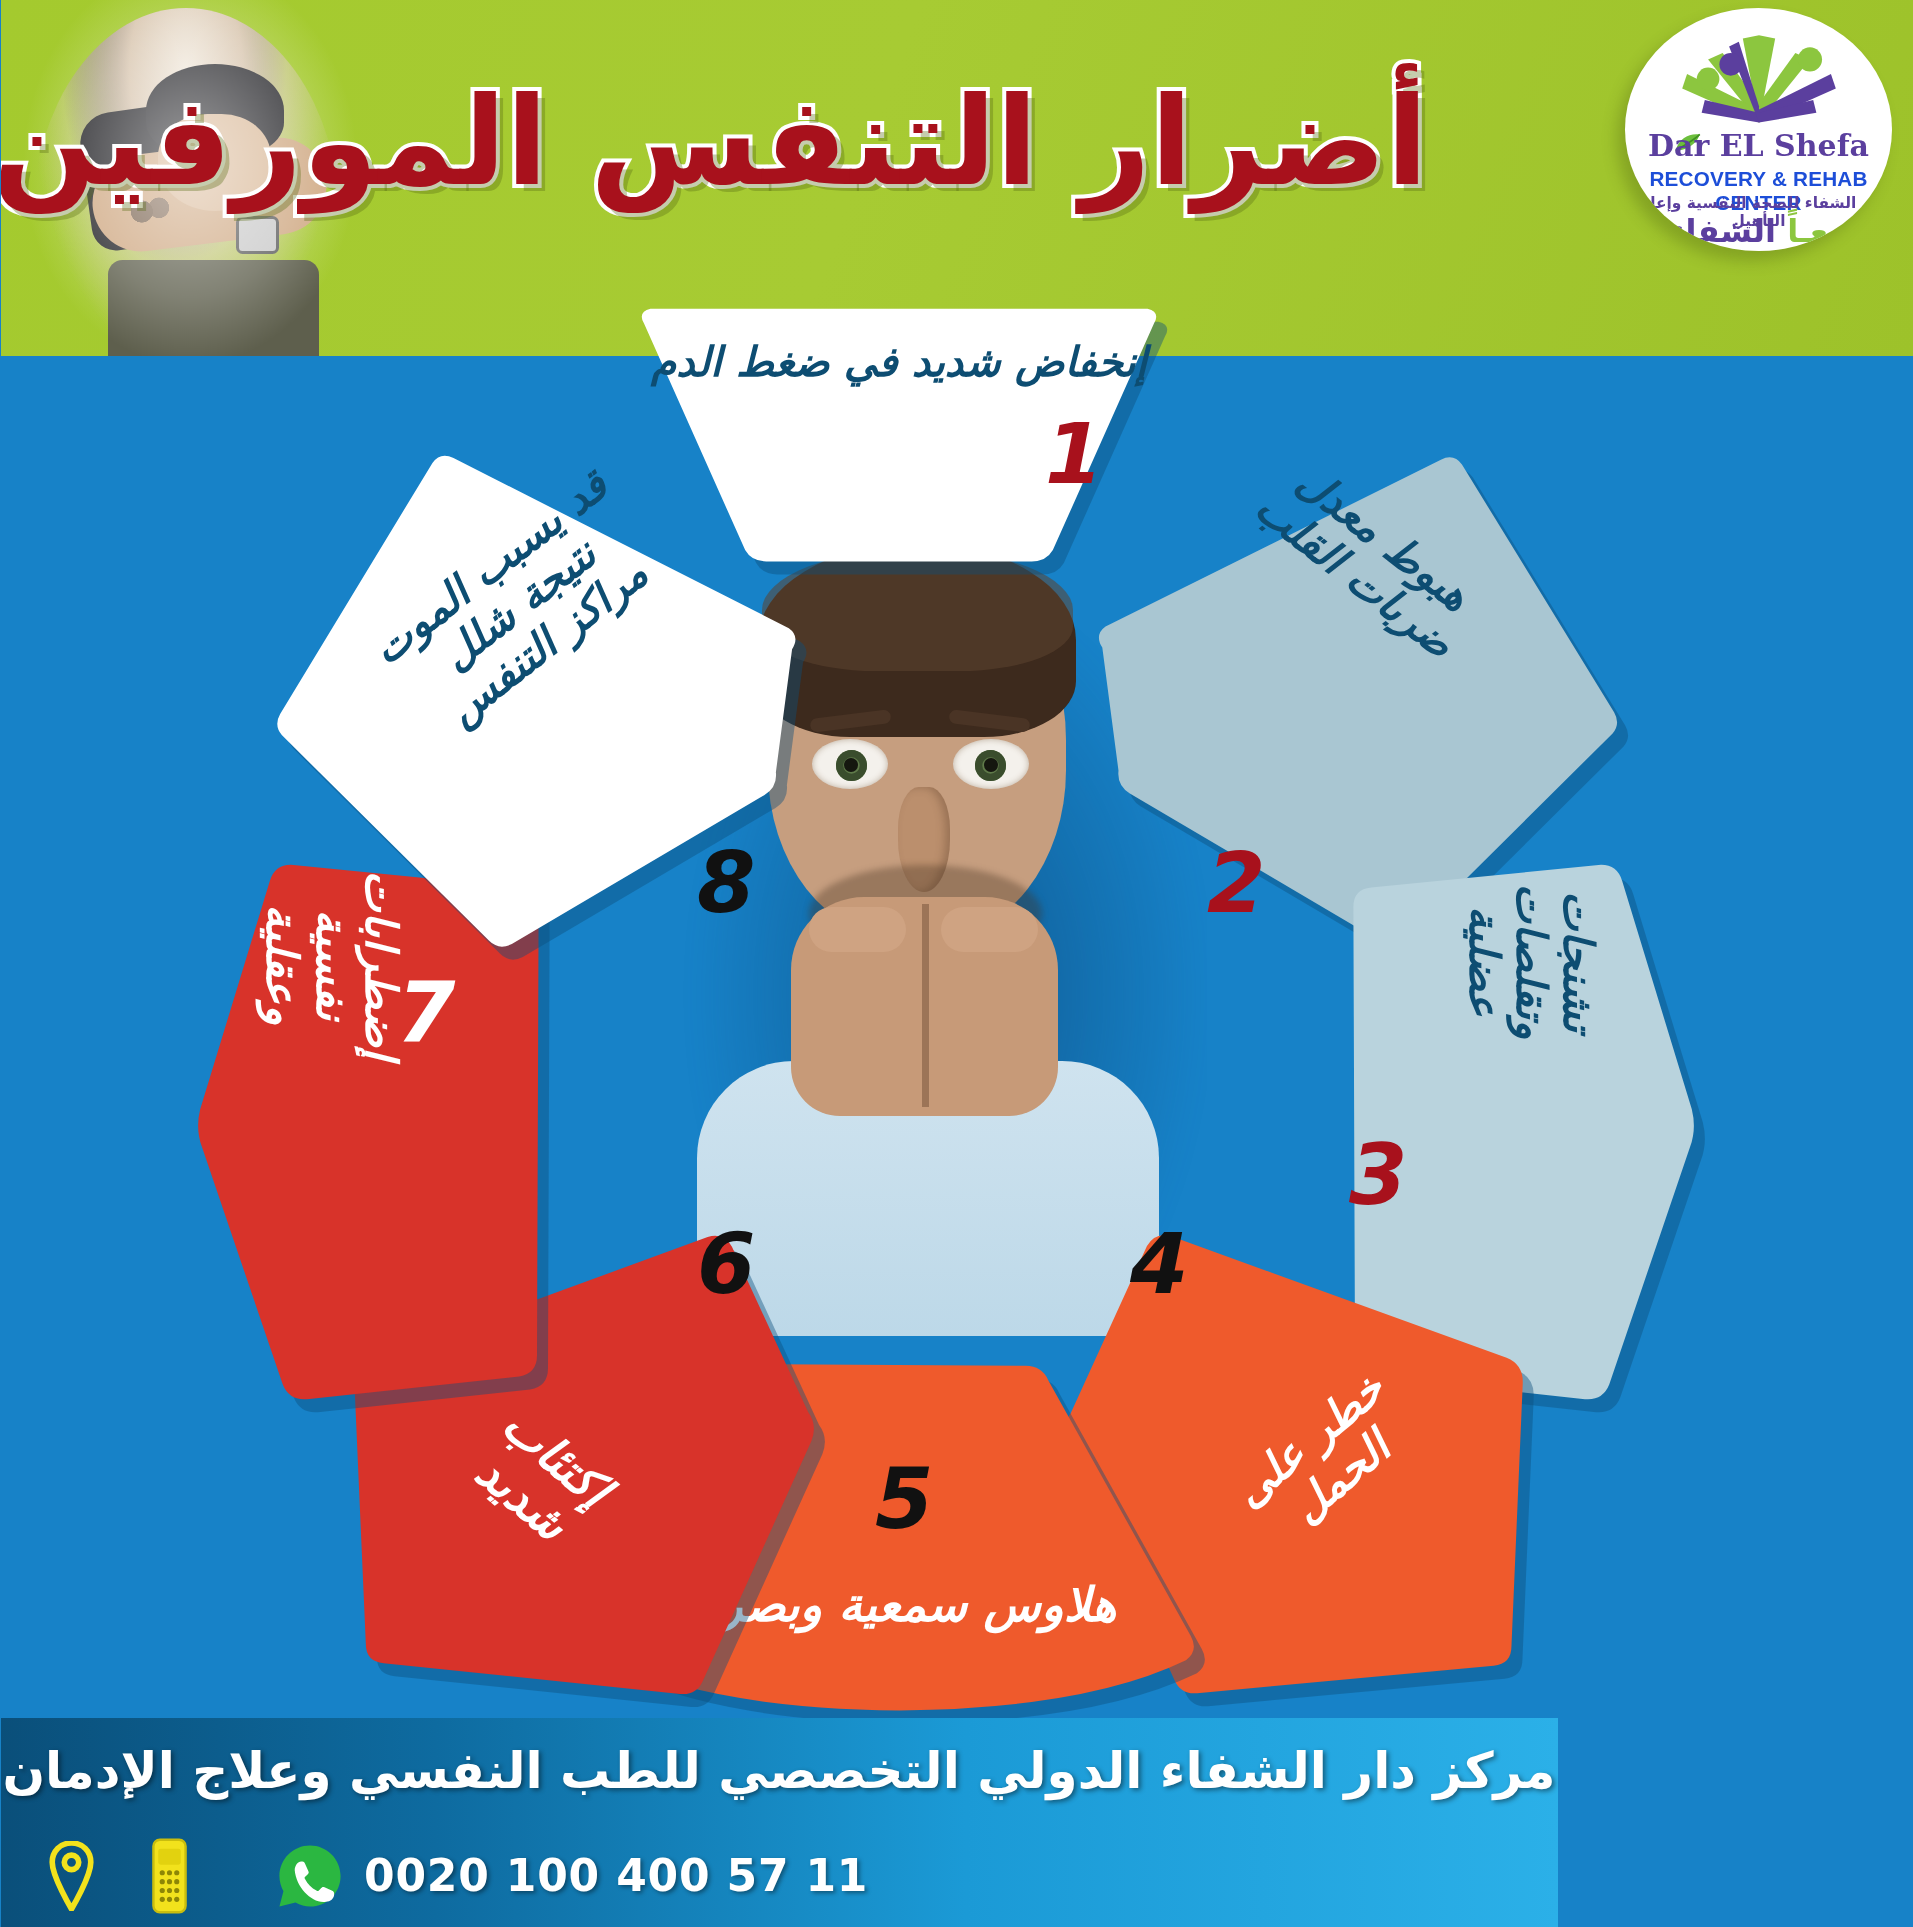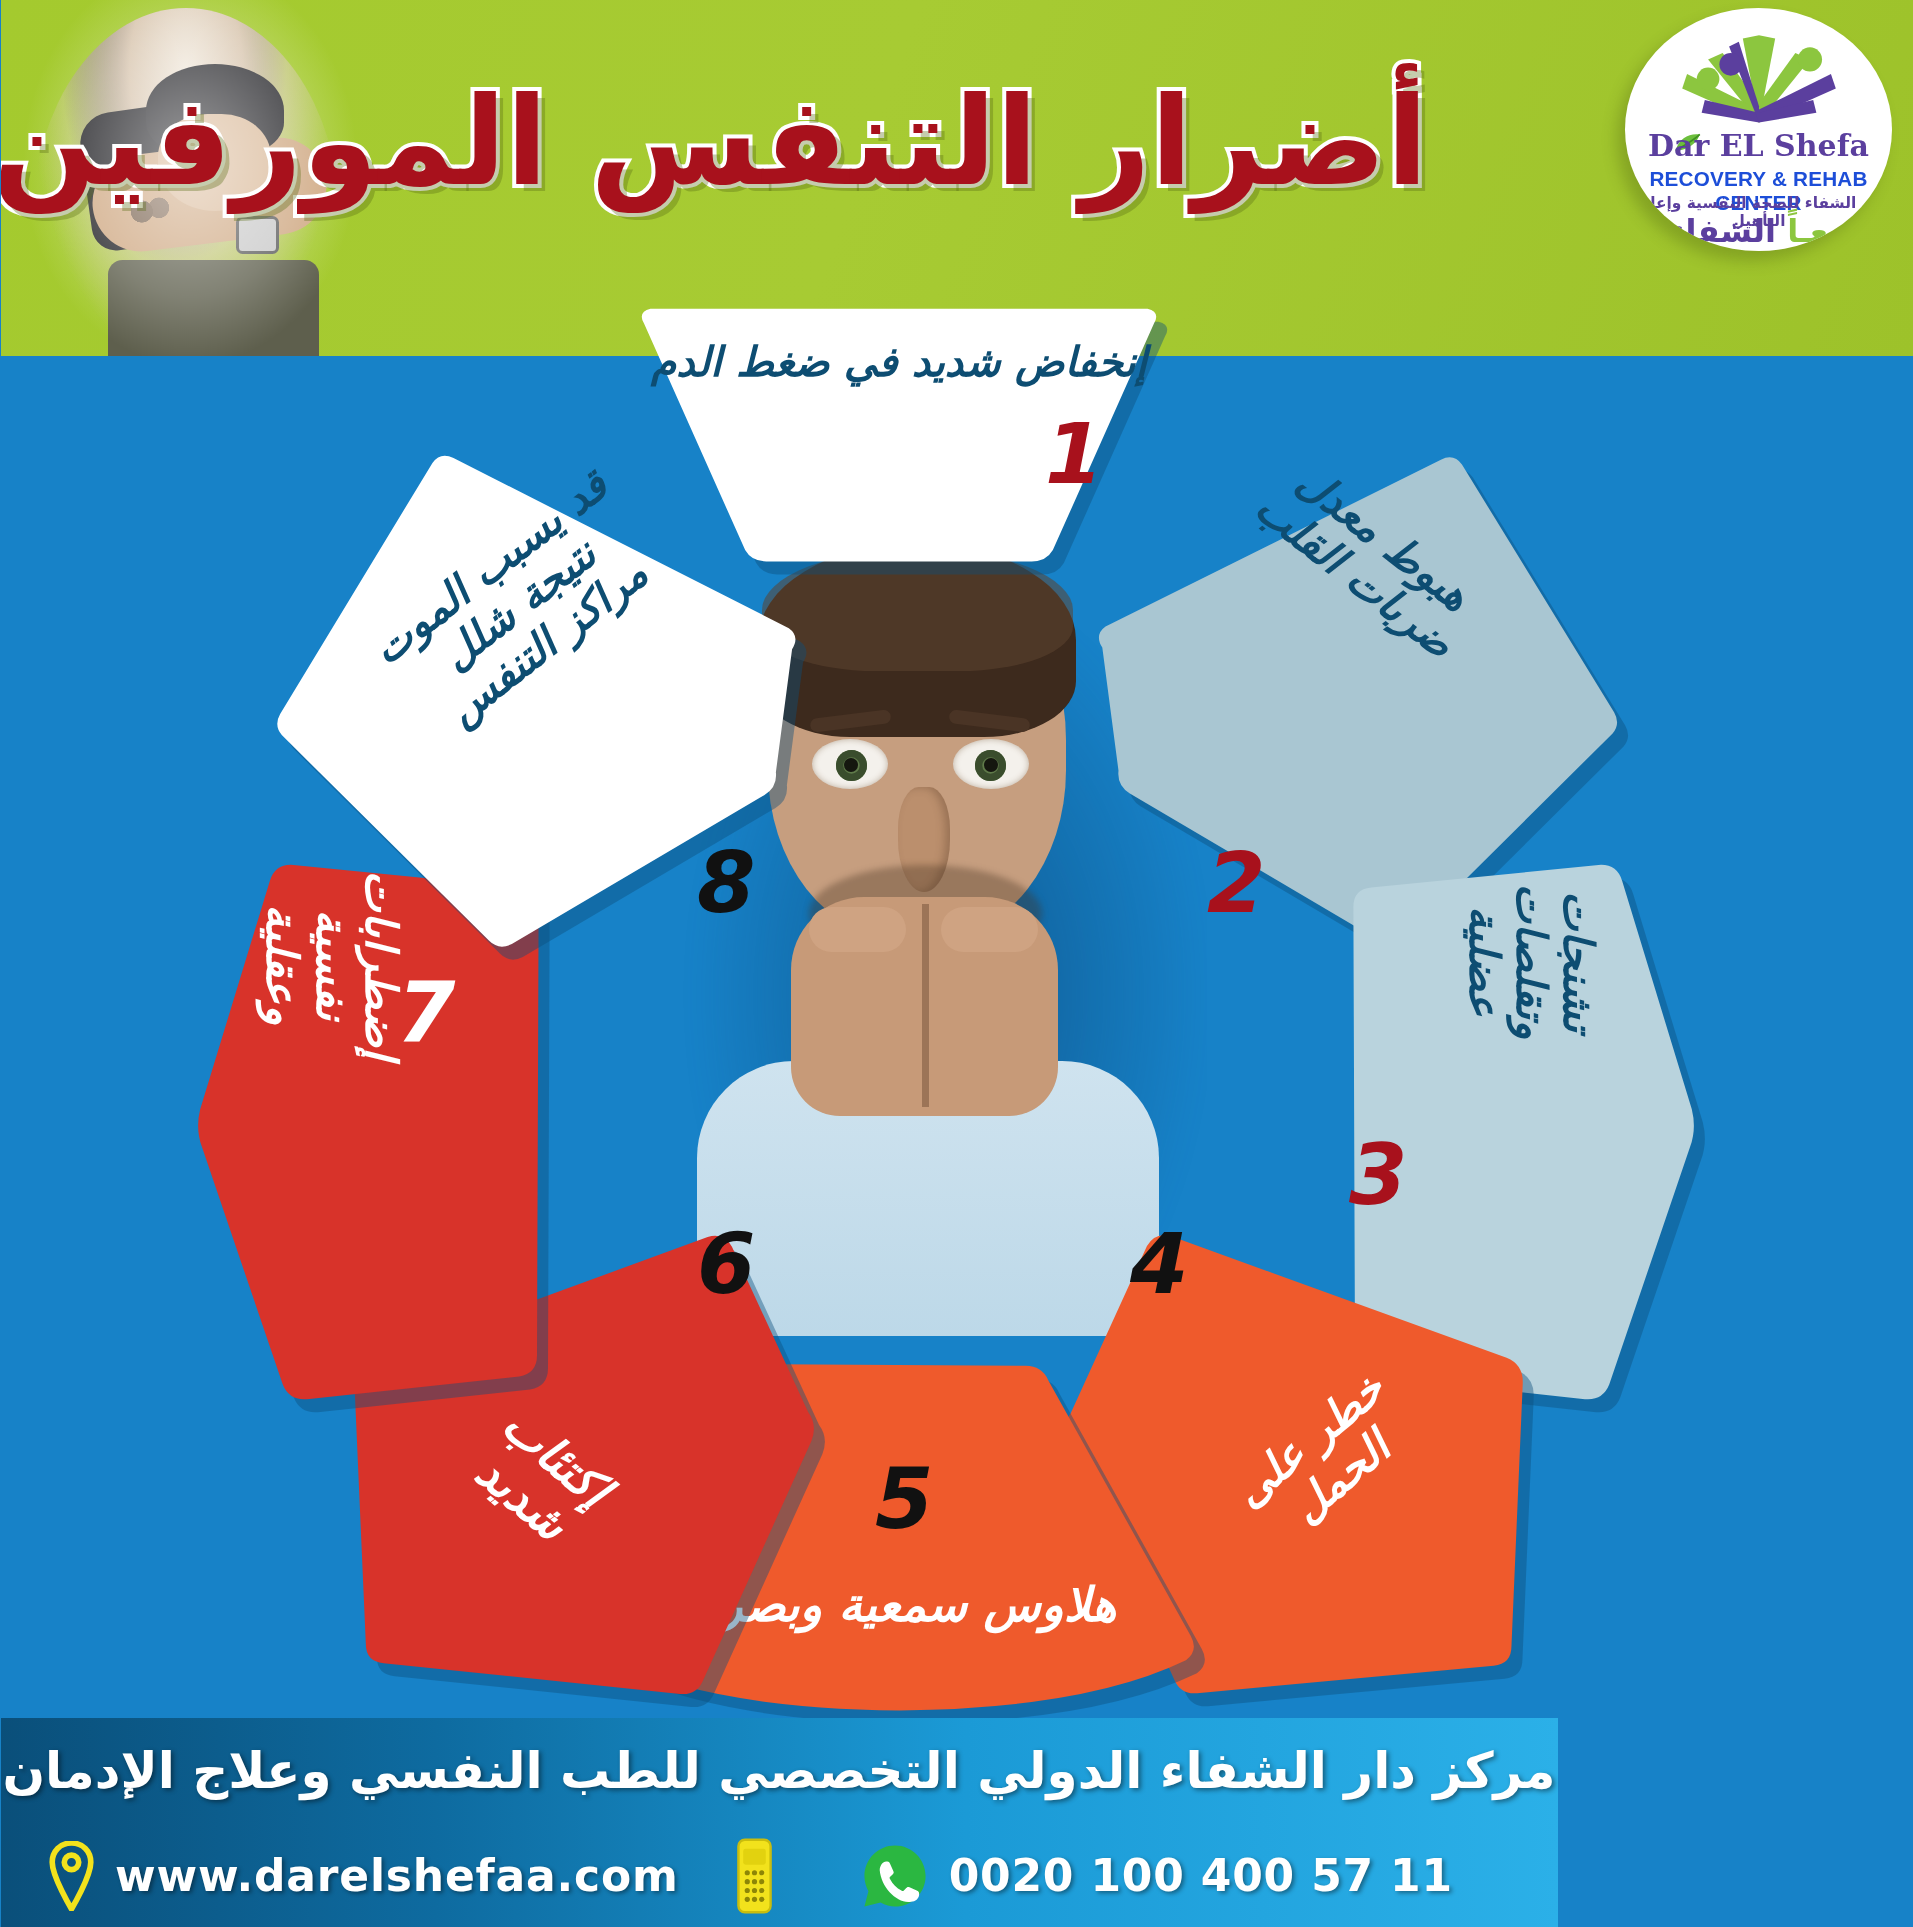--- a/index.html
+++ b/index.html
@@ -318,21 +318,20 @@
   <div class="footer">
     <div class="footer-title">مركز دار الشفاء الدولي التخصصي للطب النفسي وعلاج الإدمان</div>
 
     <div class="contact-row">
 
       <div class="c-item">
         <svg class="icon-pin" viewBox="0 0 56 86">
           <path d="M28 2 C14 2 4 12 4 26 C4 44 28 84 28 84 C28 84 52 44 52 26 C52 12 42 2 28 2 Z" fill="none" stroke="#f2e21c" stroke-width="7"></path>
           <circle cx="28" cy="26" r="9" fill="none" stroke="#f2e21c" stroke-width="7"></circle>
         </svg>
-        <span class="c-text">www.darelshefaa.com</span>
       </div>
 
       <div class="gap1"></div>
 
       <div class="c-item">
         <svg class="icon-mobile" viewBox="0 0 46 96">
           <rect x="3" y="3" width="40" height="90" rx="8" fill="#f2e21c" stroke="#c9bd0e" stroke-width="3"></rect>
           <rect x="9" y="14" width="28" height="20" rx="3" fill="#e2d20f"></rect>
           <circle cx="14" cy="44" r="3.2" fill="#8d8606"></circle>
             <circle cx="23" cy="44" r="3.2" fill="#8d8606"></circle>

